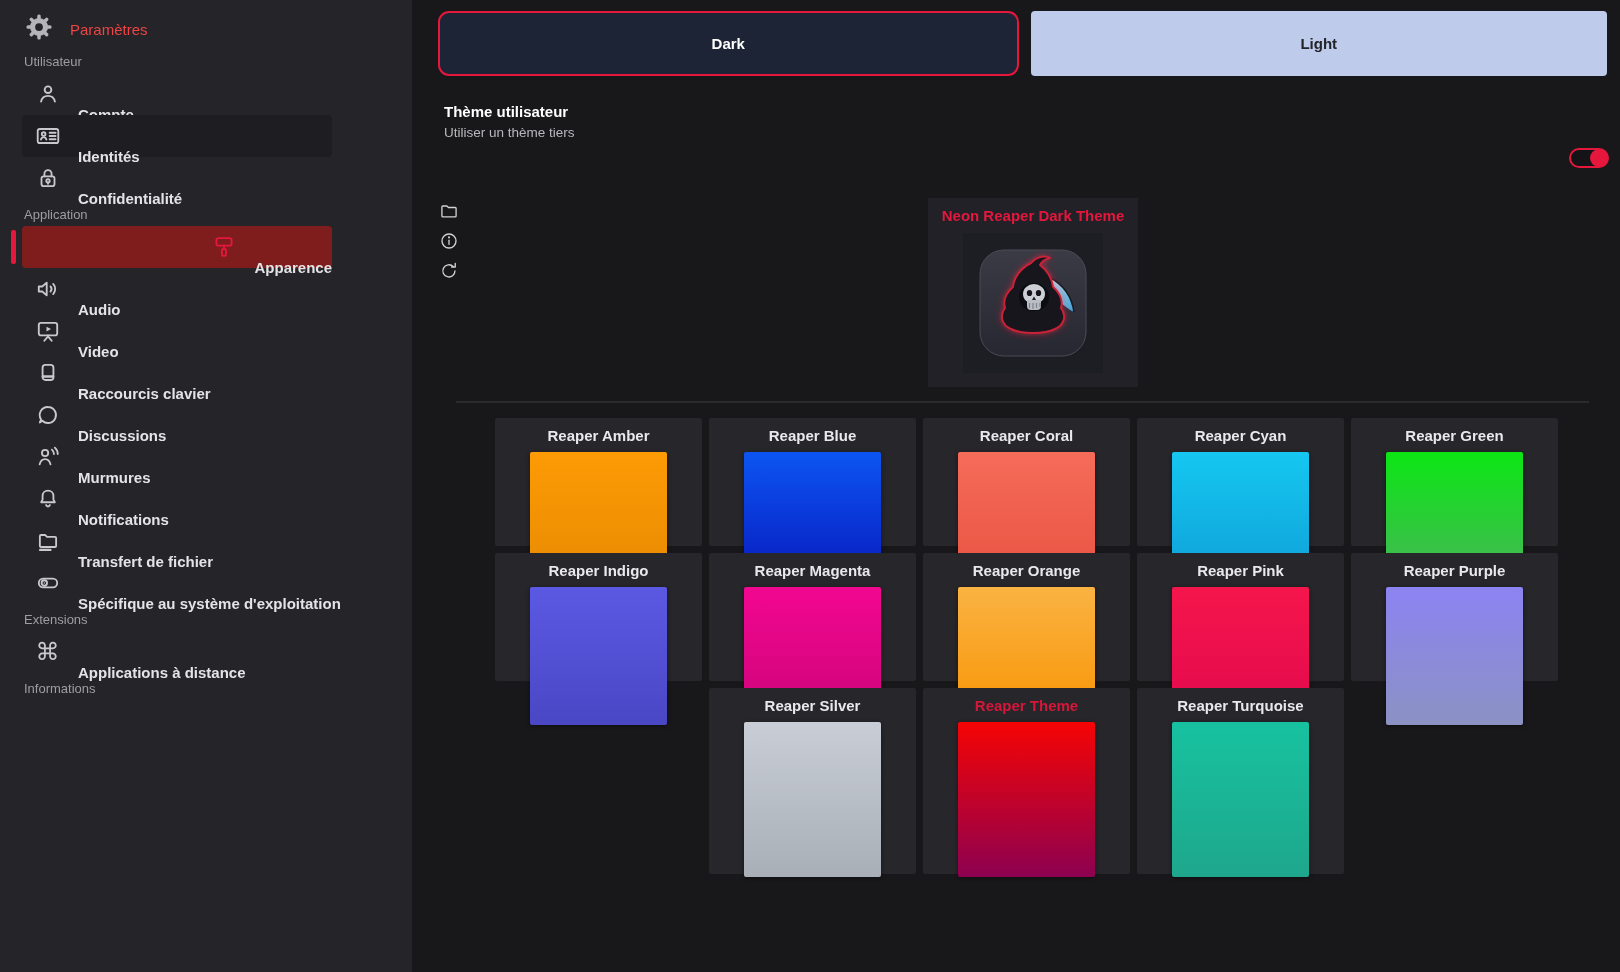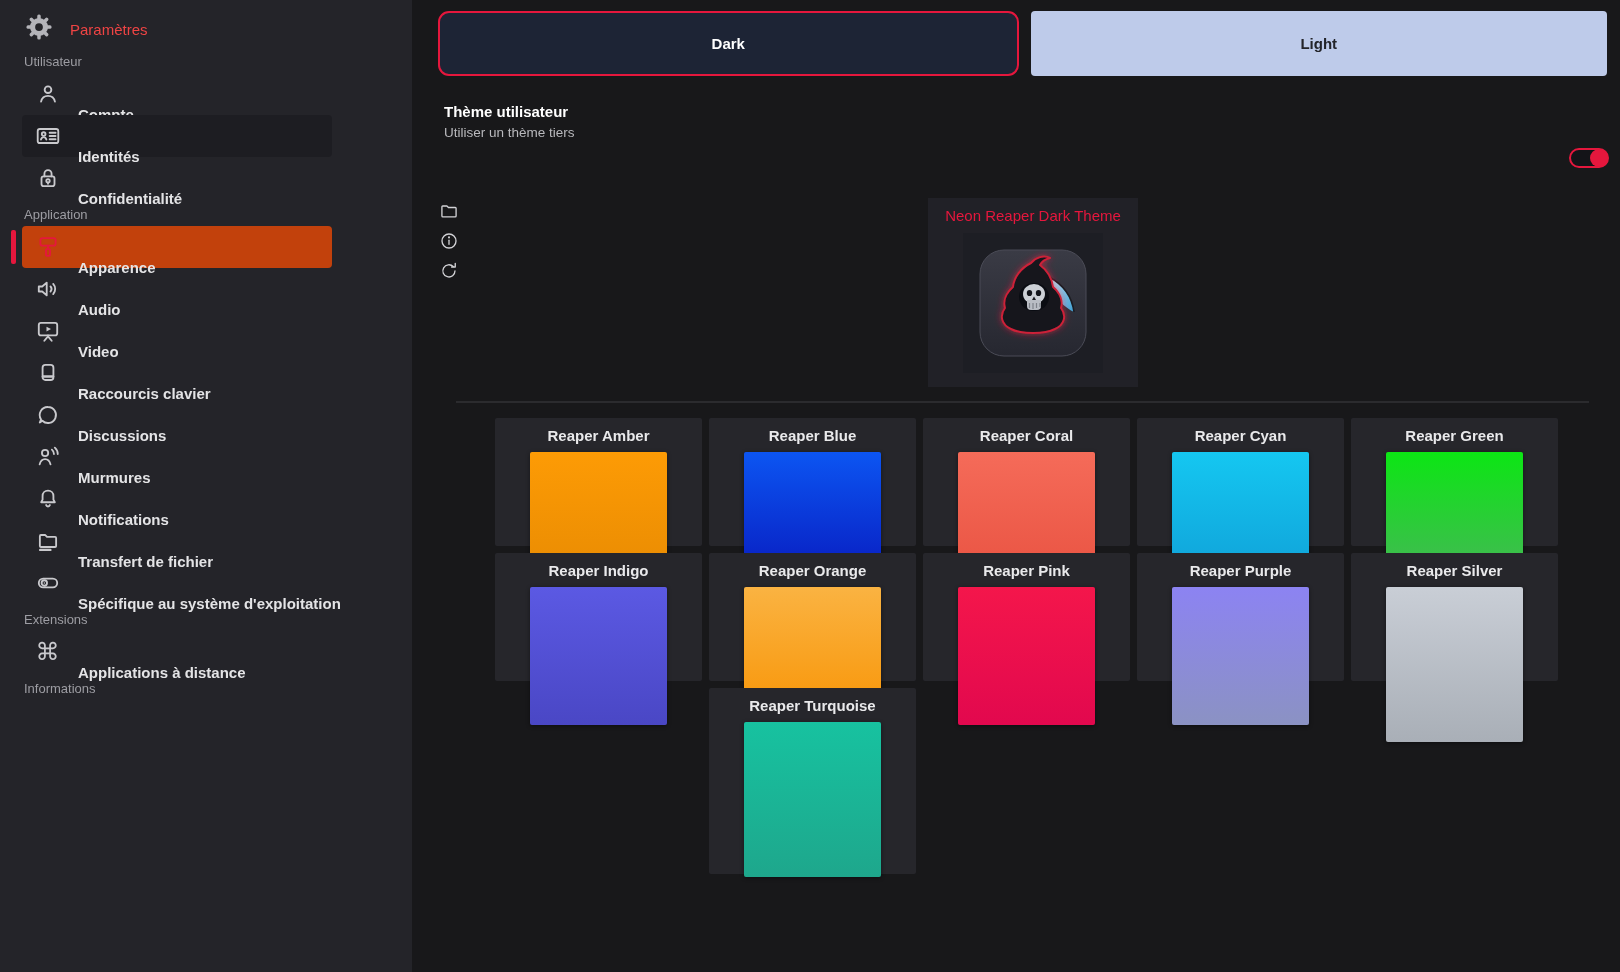--- a/index.html
+++ b/index.html
@@ -10,21 +10,21 @@
   .sidebar { position:absolute; left:0; top:0; width:412px; height:972px;
     background:#242429; }
   .sb-header { display:flex; align-items:center; gap:16px; padding:12px 0 0 24px; height:46px; }
   .sb-title { font-size:15px; color:#ef4444; }
   .sb-section-label { margin:8px 0 4px 24px; font-size:13px; color:#9d9da3; }
   .side-item { position:relative; display:flex; align-items:center; gap:17px;
     height:42px; margin:0 80px 0 22px; padding-left:12px; border-radius:4px; cursor:pointer; }
   .side-item .ico { width:27px; height:27px; display:flex; align-items:center; justify-content:center; flex:0 0 27px; }
   .side-item .lbl { font-size:15px; font-weight:600; color:#e4e4e6; white-space:nowrap;margin-top:40px; }
   .side-item.highlighted { background:#1d1d22; }
-  .side-item.selected { background:#c2410c; }
+  .side-item.selected { background:#7f1d1d;justify-content:flex-end; }
   .side-item.selected .accent-bar { position:absolute; left:-11px; top:4px; width:5px; height:34px;
     border-radius:2px; background:#e5173d; }
   svg.sicon { stroke:#c9c9cd; stroke-width:1.7; fill:none; stroke-linecap:round; stroke-linejoin:round; }
   svg.sicon.red { stroke:#e5173d; }
 
   
   .main { position:absolute; left:429px; top:0; width:1208px; height:972px; background:#18181a; }
   .mode-row { display:flex; gap:12px; padding:11px 30px 0 9px; }
   .mode-btn { flex:1; height:65px; display:flex; align-items:center; justify-content:center;
     font-size:15px; font-weight:600; cursor:pointer; }
@@ -39,21 +39,21 @@
   .toggle .knob { position:absolute; right:-1px; top:50%; transform:translateY(-50%);
     width:18px; height:18px; border-radius:50%; background:#e5173d; }
 
   .content-row { position:relative; margin-top:30px; }
   .action-col { position:absolute; left:9px; top:2px; display:flex; flex-direction:column; gap:8px; }
   .action-btn { width:22px; height:22px; display:flex; align-items:center; justify-content:center; cursor:pointer; }
   svg.aicon { stroke:#d2d2d6; stroke-width:1.6; fill:none; stroke-linecap:round; stroke-linejoin:round; }
 
   .featured-card { width:210px; margin:0 auto; background:#212127; padding:9px 0 14px;
     text-align:center; cursor:pointer; }
-  .featured-title { font-size:15px; font-weight:400; color:#e5173d; margin-bottom:9px; }
+  .featured-title { font-size:15px; font-weight:700; color:#e5173d; margin-bottom:9px; }
   .featured-art { width:140px; height:140px; margin:0 auto; display:block; }
 
   .divider { height:2px; background:#2b2b2e; margin:14px 48px 0 27px; }
 
   .grid { display:grid; grid-template-columns:repeat(5,207px); gap:7px; margin:15px 0 0 66px; }
   .theme-card { background:#26262b; height:128px; border-radius:2px; text-align:center;
     padding-top:9px; cursor:pointer; }
   .theme-card:nth-of-type(11) { grid-column:2; height:186px; }
   .theme-card:nth-of-type(12) { grid-column:3; height:186px; }
   .theme-card:nth-of-type(13) { grid-column:4; height:186px; }
@@ -321,33 +321,41 @@
     </div>
     <div class="theme-card">
       <div class="tc-title">Reaper Green</div>
       <div class="swatch" style="background: linear-gradient(rgb(12, 230, 20), rgb(74, 179, 92));"></div>
     </div>
     <div class="theme-card">
       <div class="tc-title">Reaper Indigo</div>
       <div class="swatch" style="background: linear-gradient(rgb(91, 89, 227), rgb(74, 71, 197));"></div>
     </div>
     <div class="theme-card">
+      <div class="tc-title">Reaper Magenta</div>
+      <div class="swatch" style="background: linear-gradient(rgb(242, 7, 144), rgb(204, 4, 120));"></div>
+    </div>
+    <div class="theme-card">
       <div class="tc-title">Reaper Orange</div>
       <div class="swatch" style="background: linear-gradient(rgb(250, 179, 66), rgb(248, 147, 3));"></div>
     </div>
     <div class="theme-card">
       <div class="tc-title">Reaper Pink</div>
       <div class="swatch" style="background: linear-gradient(rgb(244, 22, 75), rgb(226, 8, 78));"></div>
     </div>
     <div class="theme-card">
       <div class="tc-title">Reaper Purple</div>
       <div class="swatch" style="background: linear-gradient(rgb(140, 131, 242), rgb(139, 146, 195));"></div>
     </div>
     <div class="theme-card">
       <div class="tc-title">Reaper Silver</div>
       <div class="swatch" style="height: 155px; background: linear-gradient(rgb(201, 206, 214), rgb(169, 175, 183));"></div>
     </div>
     <div class="theme-card">
+      <div class="tc-title sel">Reaper Theme</div>
+      <div class="swatch" style="height: 155px; background: linear-gradient(rgb(245, 4, 4), rgb(141, 1, 80));"></div>
+    </div>
+    <div class="theme-card">
       <div class="tc-title">Reaper Turquoise</div>
       <div class="swatch" style="height: 155px; background: linear-gradient(rgb(23, 194, 160), rgb(30, 167, 140));"></div>
     </div>
   </div>
 </div>
 
 </body></html>

